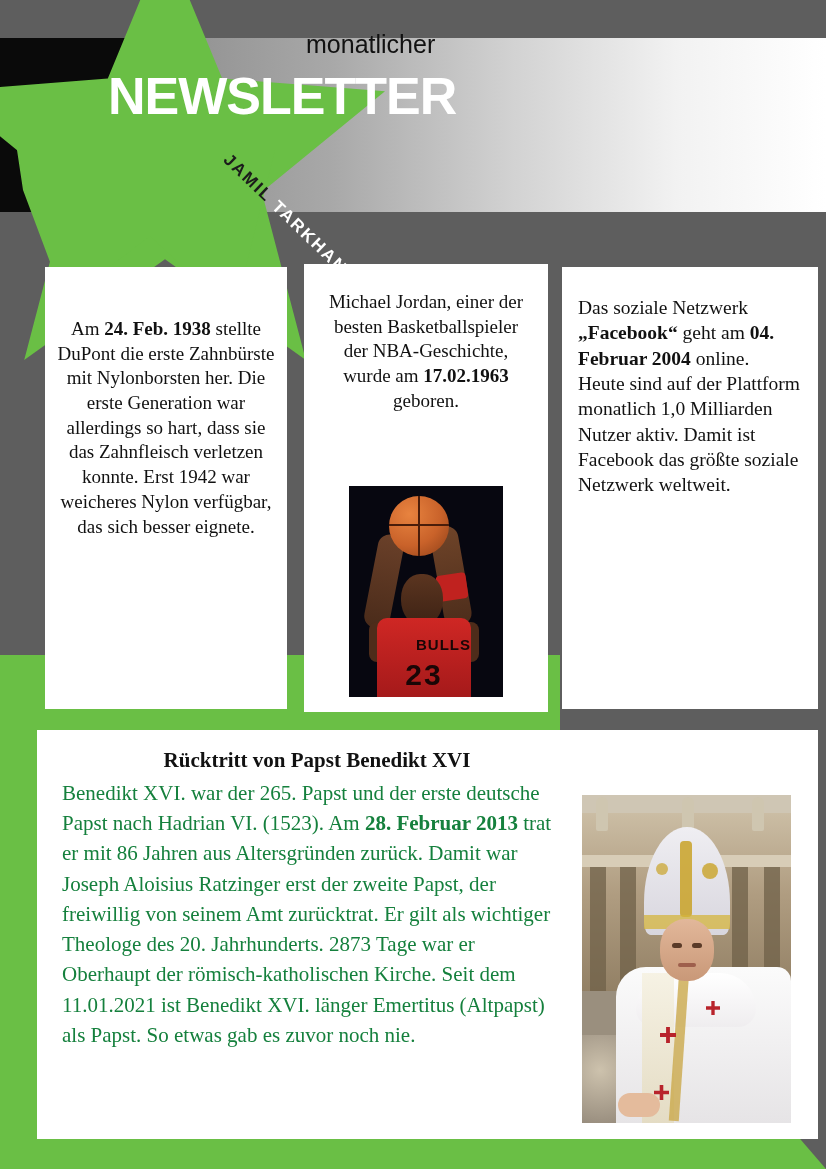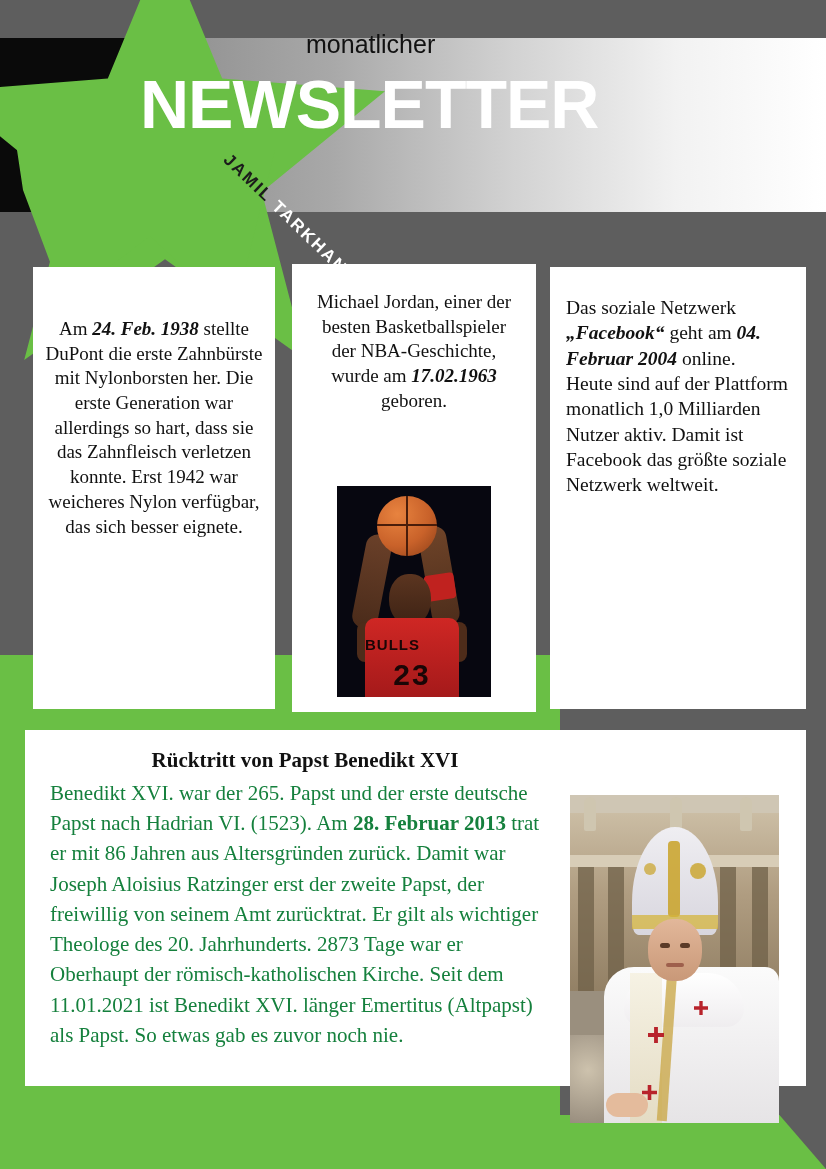--- a/index.html
+++ b/index.html
@@ -52,56 +52,55 @@
 
   
   .monatlicher{
     position:absolute;left:306px;top:30px;
     font-family:"Liberation Sans", sans-serif;
     font-size:25px;color:#111;letter-spacing:0px;
   }
   .newsletter{
     position:absolute;left:108px;top:70px;
     font-family:"Liberation Sans", sans-serif;
-    font-weight:bold;font-size:68px;color:#ffffff;letter-spacing:-1px;
+    font-weight:bold;font-size:52px;color:#ffffff;letter-spacing:-1px;
     line-height:1;
-    margin-left:32px;
   }
   .februar{
     position:absolute;left:505px;top:152px;
     font-family:"Liberation Serif", serif;
     font-weight:bold;font-size:48px;color:#000;letter-spacing:1px;
   }
   .author{
     position:absolute;left:233px;top:150px;width:230px;height:30px;
     transform:rotate(44deg);transform-origin:left top;
     font-family:"Liberation Sans", sans-serif;
     font-weight:bold;font-size:17px;letter-spacing:2px;
     white-space:nowrap;
   }
   .author .a1{color:#1b1b1b;}
   .author .a2{color:#ffffff;}
 
   
   .card{
-    position:absolute;background:#ffffff;box-sizing:border-box;
+    position:absolute;background:#ffffff;box-sizing:border-box;margin-left:12px;
   }
   .card-1{left:33px;top:267px;width:242px;height:442px;}
   .card-2{left:292px;top:264px;width:244px;height:448px;}
   .card-3{left:550px;top:267px;width:256px;height:442px;}
-  .card-4{left:25px;top:730px;width:781px;height:356px;}
+  .card-4{left:25px;top:730px;width:781px;height:409px;}
 
   .ctext{
     font-family:"Liberation Serif", serif;
     font-size:19.5px;line-height:1.30;color:#111;
   }
   .card-1 .ctext{padding:50px 10px 0 10px;text-align:center;font-size:19px;}
   .card-2 .ctext{padding:26px 16px 0 16px;text-align:center;font-size:19px;}
   .card-3 .ctext{padding:28px 14px 0 16px;text-align:left;font-size:19.5px;}
-  .ctext b{font-weight:bold;font-style:italic;}
+  .ctext b{font-weight:bold;}
 
   
   .jordan{
     position:absolute;left:45px;top:222px;width:154px;height:211px;
     background:#070710;overflow:hidden;
   }
   .j-ball{
     position:absolute;left:40px;top:10px;width:60px;height:60px;border-radius:50%;
     background:radial-gradient(circle at 34% 30%, #e8833f 0%, #c9622a 55%, #8d3f18 100%);
   }
@@ -127,21 +126,21 @@
   .j-head{
     position:absolute;left:52px;top:88px;width:42px;height:52px;border-radius:46% 46% 50% 50%;
     background:linear-gradient(to bottom,#5b3520,#3d2214);
   }
   .j-jersey{
     position:absolute;left:28px;top:132px;width:94px;height:82px;
     background:linear-gradient(to bottom,#cf2724,#a3191a);
     border-radius:10px 10px 0 0;
   }
   .j-jersey .bulls{
-    position:absolute;left:0;top:18px;width:94px;text-align:left;
+    position:absolute;left:0;top:18px;width:94px;text-align:right;
     font-family:"Liberation Sans", sans-serif;font-weight:bold;font-size:15px;
     color:#1a0606;letter-spacing:1px;
   }
   .j-jersey .num{
     position:absolute;left:0;top:40px;width:94px;text-align:center;
     font-family:"Liberation Sans", sans-serif;font-weight:bold;font-size:30px;
     color:#1a0606;letter-spacing:2px;
   }
   .j-shoulderL{position:absolute;left:20px;top:136px;width:20px;height:40px;background:#4e2c1a;border-radius:8px;}
   .j-shoulderR{position:absolute;left:110px;top:136px;width:20px;height:40px;background:#4e2c1a;border-radius:8px;}

